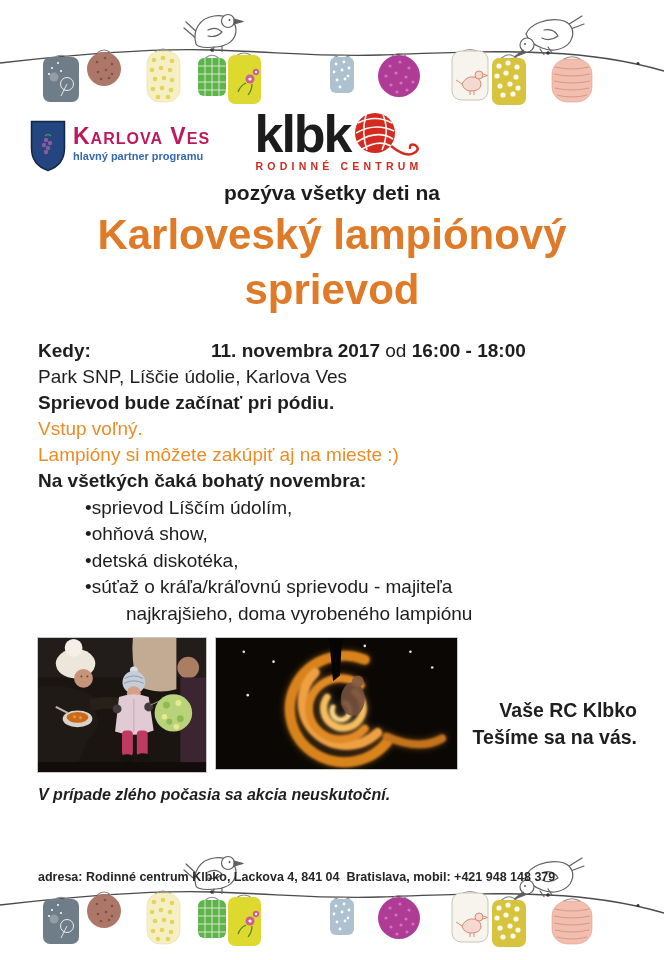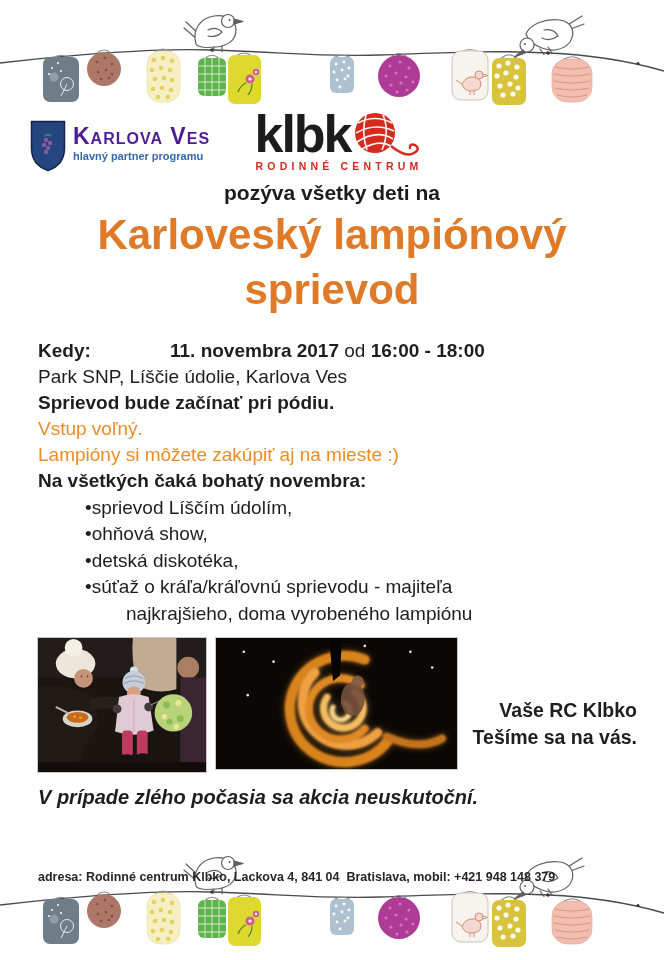--- a/index.html
+++ b/index.html
@@ -4,48 +4,48 @@
 <style>
   html,body{margin:0;padding:0;background:#ffffff;}
   .page{position:relative;width:664px;height:960px;background:#fff;overflow:hidden;
         font-family:"Liberation Sans",sans-serif;color:#1e1e1e;}
   .banner{position:absolute;left:0;width:664px;height:115px;}
   .banner.top{top:0;}
   .banner.bottom{top:842px;}
   
   .partner-logo{position:absolute;left:30px;top:120px;display:flex;align-items:flex-start;gap:7px;}
   .partner-text{padding-top:4px;}
-  .partner-name{font-variant:small-caps;font-size:23px;font-weight:600;color:#4c1d95;letter-spacing:1px;line-height:24px;}
+  .partner-name{font-variant:small-caps;font-size:23px;font-weight:600;color:#be185d;letter-spacing:1px;line-height:24px;}
   .partner-tagline{font-size:11px;font-weight:bold;color:#3568ae;margin-top:2px;}
   .org-logo{position:absolute;left:244px;top:108px;width:190px;text-align:center;}
   .org-word{display:flex;align-items:center;justify-content:center;}
   .org-word .wd{font-size:52px;font-weight:bold;letter-spacing:-2px;color:#1c1c1c;line-height:1;}
   .org-subtitle{font-size:10.5px;font-weight:bold;color:#ce2b20;letter-spacing:4.2px;margin-top:0px;}
   
   .invite{position:absolute;top:181px;left:0;width:664px;text-align:center;font-size:21px;font-weight:bold;color:#1c1c1c;}
   .title{position:absolute;top:207px;left:0;width:664px;text-align:center;font-size:42px;line-height:55px;font-weight:bold;color:#df7a28;}
   
   .details{position:absolute;left:38px;top:338px;width:600px;font-size:19px;line-height:26px;}
-  .drow{display:flex;}
+  .drow{display:flex;gap:41px;}
   .dlabel{width:132px;font-weight:bold;flex:none;}
   .b{font-weight:bold;}
   .orange{color:#ea8d26;}
   
   .program{position:absolute;left:38px;top:468px;width:600px;font-size:19px;line-height:26.5px;}
   .pheading{font-weight:bold;}
   .pitem{padding-left:47px;}
   .pcont{padding-left:88px;}
   
   .photo{position:absolute;top:637px;border:1px solid #c8c8c8;box-sizing:border-box;background:#120e0c;}
   .photo svg{display:block;width:100%;height:100%;}
   .photo-left{left:37px;width:170px;height:136px;}
   .photo-right{left:215px;width:243px;height:133px;}
   
   .closing{position:absolute;right:27px;top:697px;width:240px;text-align:right;font-size:19.5px;font-weight:bold;line-height:27px;}
-  .weather{position:absolute;left:38px;top:786px;font-size:20px;font-weight:bold;font-style:italic;}
+  .weather{position:absolute;left:38px;top:786px;font-size:16px;font-weight:bold;font-style:italic;}
   .footer{position:absolute;left:38px;top:836px;font-size:12.5px;font-weight:bold;line-height:16.5px;color:#262626;white-space:pre-wrap;z-index:5;}
 </style>
 </head>
 <body>
 
 <div class="page">
 
   <svg width="0" height="0" style="position:absolute" aria-hidden="true">
     <defs>
       <g id="garland">

